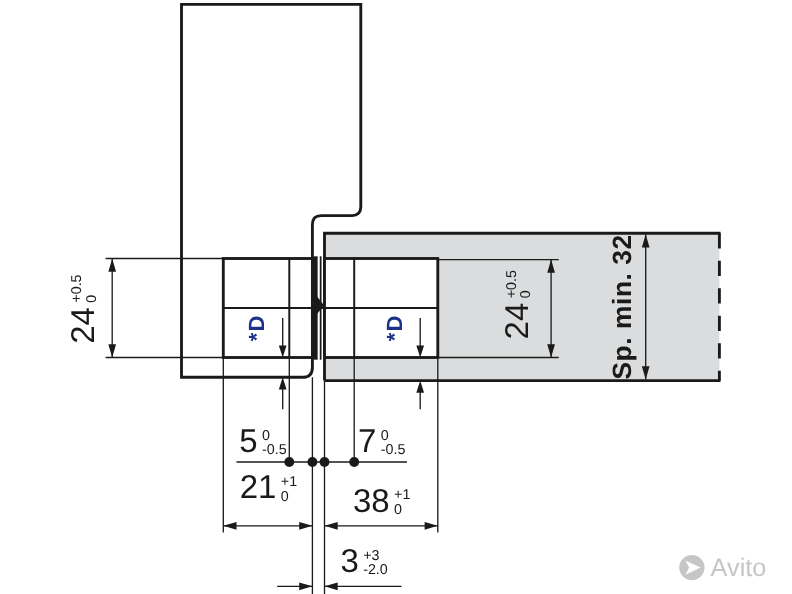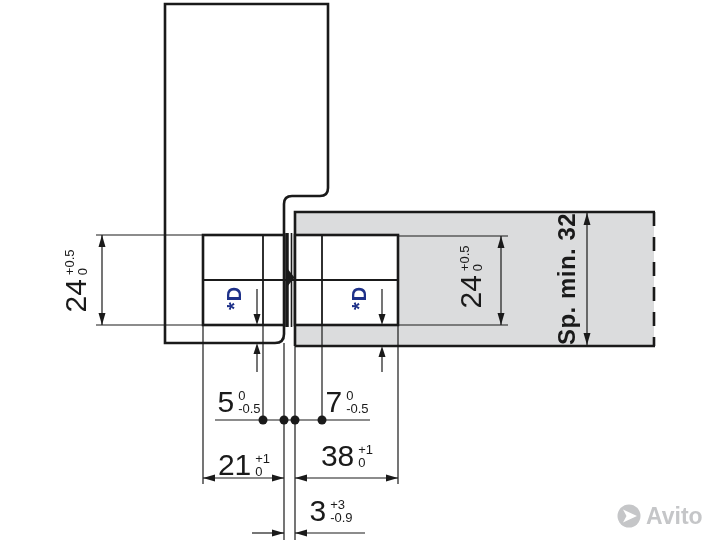--- a/index.html
+++ b/index.html
@@ -5,21 +5,21 @@
   html,body{margin:0;padding:0;background:#fff;}
   #stage{position:relative;width:720px;height:540px;background:#ffffff;overflow:hidden;
          font-family:"Liberation Sans",sans-serif;}
   #stage svg{position:absolute;left:0;top:0;}
   .lbl{position:absolute;display:flex;align-items:center;gap:4px;color:#1a1a1a;
        font-size:30px;line-height:1;white-space:nowrap;transform:translate(-50%,-50%);}
   .lbl.r{transform:translate(-50%,-50%) rotate(-90deg);}
   .tol{display:flex;flex-direction:column;font-size:13px;line-height:12px;gap:1px;text-align:left;font-weight:normal;}
   .sp32{font-size:24px;font-weight:bold;letter-spacing:0.5px;}
   .dstar{font-size:20px;font-weight:bold;color:#1e3189;letter-spacing:1px;}
-  .wmtext{position:absolute;font-size:23px;font-weight:bold;color:#c5c6c8;line-height:1;}
+  .wmtext{position:absolute;font-size:23px;font-weight:normal;color:#c5c6c8;line-height:1;}
 </style>
 </head>
 <body>
 
 <div id="stage">
 
   <svg width="720" height="540" viewBox="0 0 720 540">
 
     <g>
       <rect x="295" y="212" width="359" height="134" fill="#dbdcdd" stroke="none"></rect>
@@ -137,41 +137,41 @@
   </div>
 
   <div class="lbl" style="left:347px;top:402px">
     <span>7</span>
     <span class="tol">
       <span>0</span>
       <span>-0.5</span>
     </span>
   </div>
 
-  <div class="lbl" style="left:244px;top:465px">
+  <div class="lbl" style="left:244px;top:444px">
     <span>21</span>
     <span class="tol">
       <span>+1</span>
       <span>0</span>
     </span>
   </div>
 
   <div class="lbl" style="left:347px;top:456px">
     <span>38</span>
     <span class="tol">
       <span>+1</span>
       <span>0</span>
     </span>
   </div>
 
   <div class="lbl" style="left:331px;top:511px">
     <span>3</span>
     <span class="tol">
       <span>+3</span>
-      <span>-0.9</span>
+      <span>-2.0</span>
     </span>
   </div>
 
   <div class="lbl r" style="left:234px;top:298px">
     <span class="dstar">*D</span>
   </div>
 
   <div class="lbl r" style="left:359px;top:298px">
     <span class="dstar">*D</span>
   </div>

